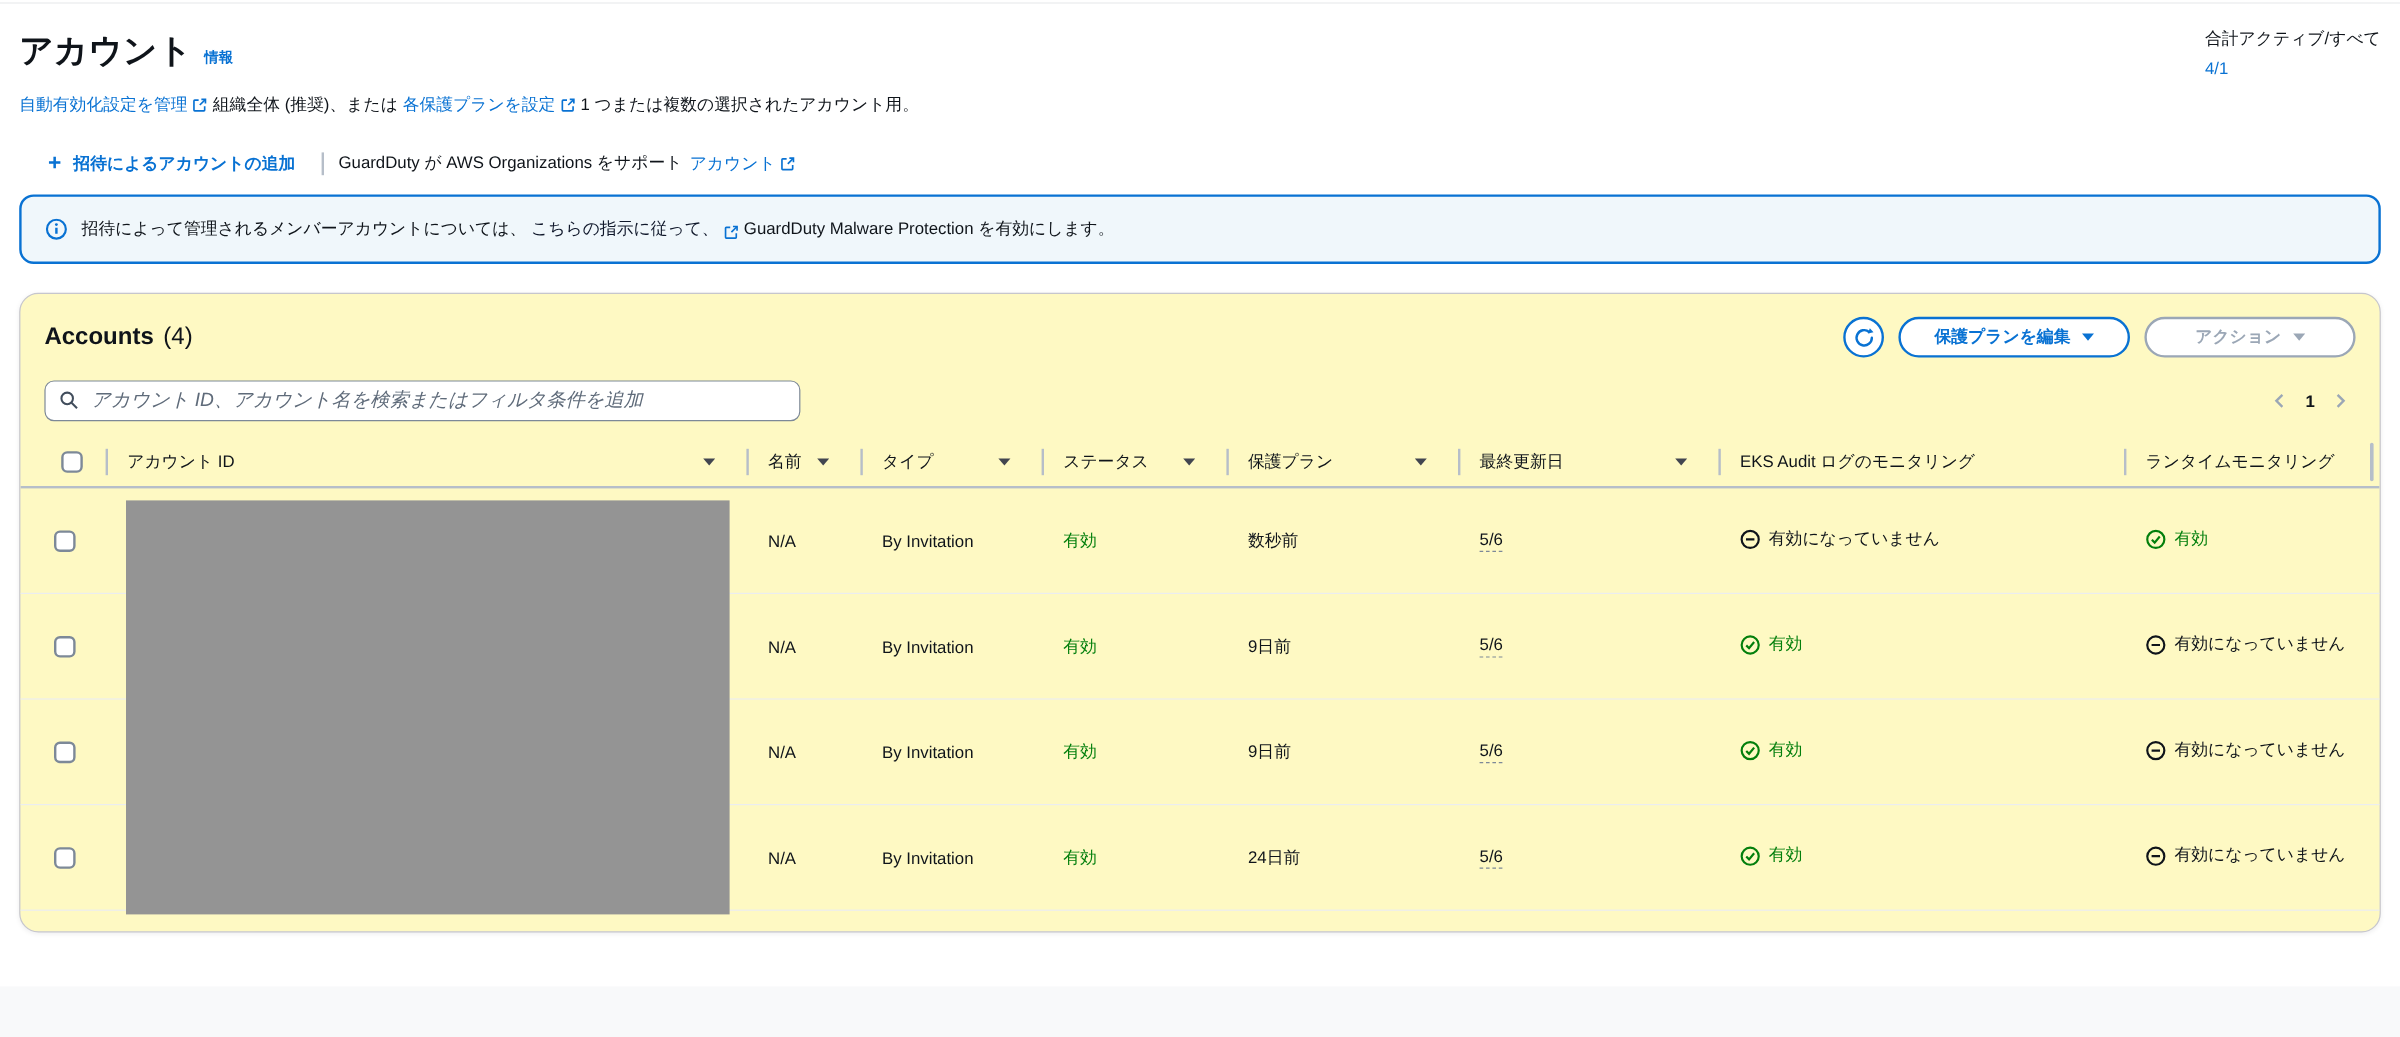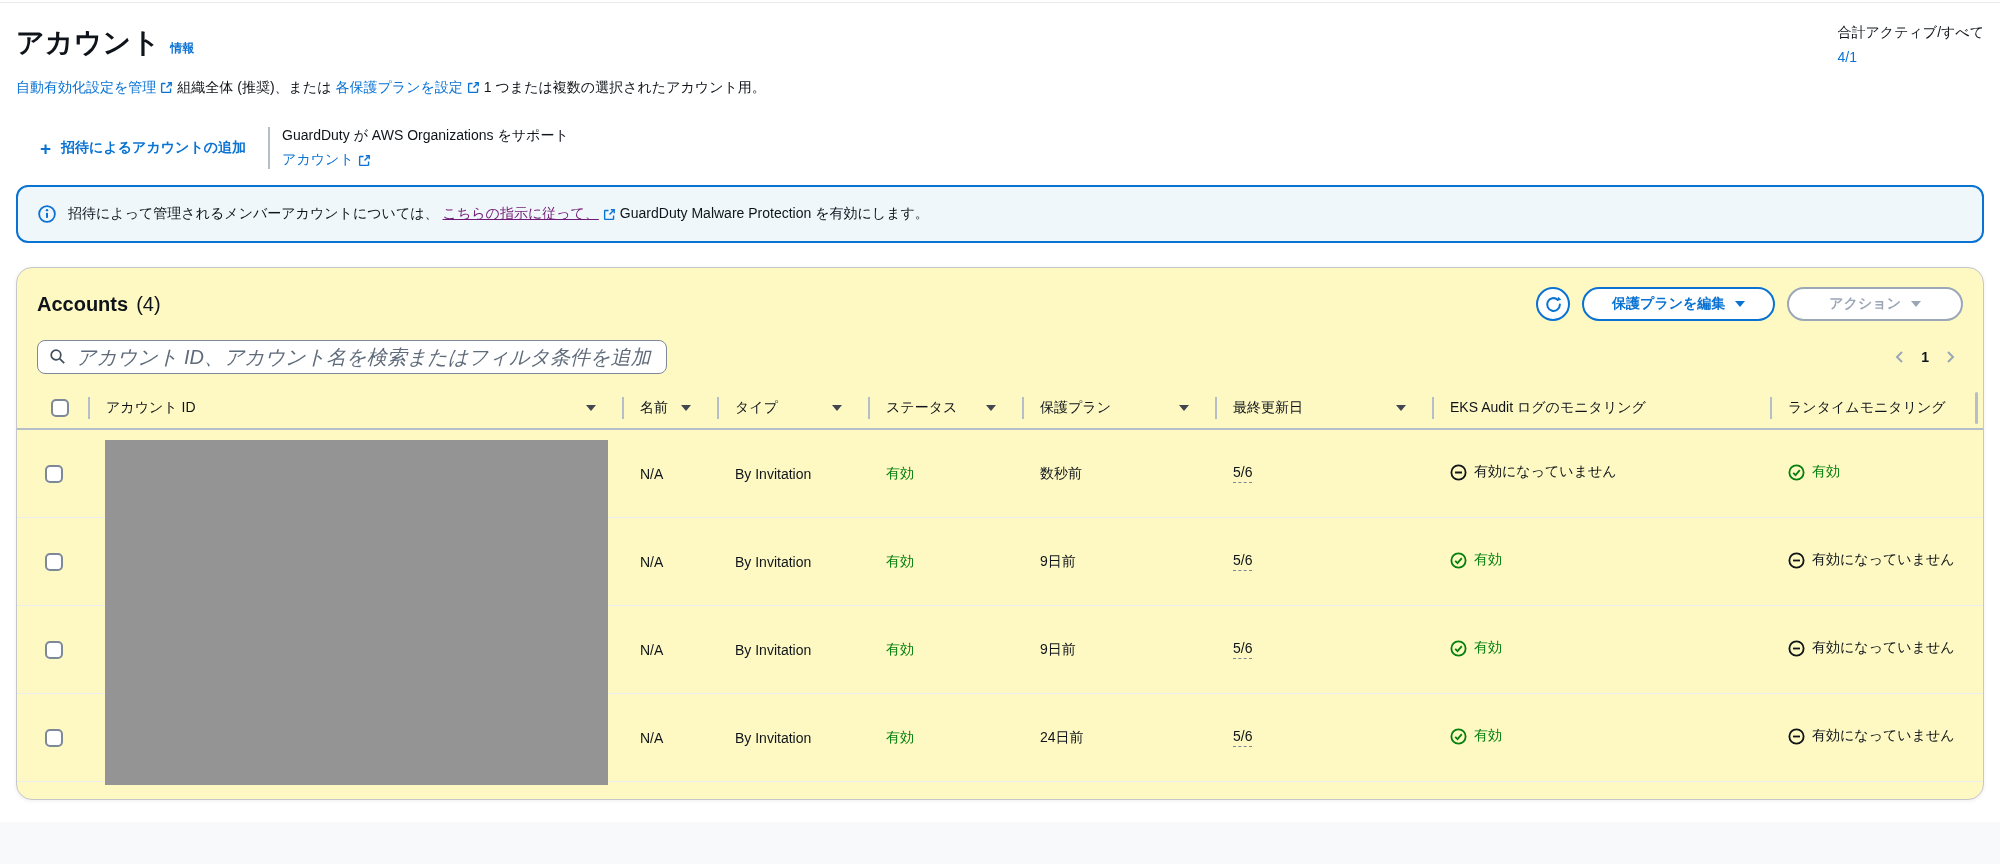--- a/index.html
+++ b/index.html
@@ -25,29 +25,29 @@
   .summary-value { margin-top:7px; color:#0972d3; font-size:14px; cursor:pointer; }
   .subtitle { margin-top:12px; font-size:14px; line-height:20px; color:#0f141a; display:flex; align-items:center; flex-wrap:wrap; gap:4px; }
   .link { color:#0972d3; cursor:pointer; display:inline-flex; align-items:center; gap:4px; }
   .ext { width:13px; height:13px; flex:0 0 auto; }
 
   
   .invite { margin-top:30px; padding-left:24px; display:flex; align-items:stretch; }
   .invite-btn { display:flex; align-items:center; gap:10px; color:#0972d3; font-weight:700; font-size:14px; cursor:pointer; padding-right:22px; }
   .plus { font-size:19px; font-weight:700; line-height:1; }
   .invite-divider { width:2px; background:#b6bec9; margin:0 0; }
-  .invite-right { padding-left:12px; display:flex; flex-direction:column; justify-content:center; gap:6px; }
+  .invite-right { padding-left:12px; display:flex; justify-content:center; gap:6px; }
   .support-text { font-size:14px; color:#0f141a; }
 
   
   .alert { margin-top:16px; border:2px solid #0972d3; border-radius:12px; background:#f0f7fb;
            min-height:58px; display:flex; align-items:center; gap:12px; padding:12px 20px; font-size:14px; }
   .alert-icon { width:18px; height:18px; flex:0 0 auto; }
-  .alert-text { display:flex; align-items:center; flex-wrap:wrap; gap:4px; }
-  .alert-link { color:#701a75; text-decoration:underline; cursor:pointer; display:inline-flex; align-items:center; gap:4px; }
+  .alert-text { display:flex; align-items:flex-end; flex-wrap:wrap; gap:4px; }
+  .alert-link { color:#0f172a; cursor:pointer; display:inline-flex; align-items:center; gap:4px; }
 
   
   .card { margin-top:24px; background:#fef9c3; border:1px solid #c6c6cd; border-radius:16px;
           box-shadow:0 1px 4px rgba(0,7,22,.07); padding:16px 0 0 0; height:533px; position:relative; overflow:hidden; }
   .card-header { padding:0 20px; display:flex; justify-content:space-between; align-items:center; height:40px; }
   .card-title-wrap { display:flex; align-items:baseline; gap:8px; }
   .card-title { font-size:20px; font-weight:700; }
   .card-count { font-size:20px; font-weight:400; color:#0f141a; }
   .header-actions { display:flex; align-items:center; gap:12px; }
   .icon-btn { width:34px; height:34px; border:2px solid #0972d3; border-radius:50%; background:#fff;
@@ -55,21 +55,21 @@
   .btn { height:34px; border-radius:17px; border:2px solid #0972d3; color:#0972d3; background:#fff;
          font-weight:700; font-size:14px; display:inline-flex; align-items:center; gap:10px; cursor:pointer;
          font-family:"Liberation Sans", sans-serif; }
   .btn.edit { padding:0 28px; }
   .btn.disabled { border-color:#9ba7b6; color:#9ba7b6; padding:0 40px; cursor:default; }
   .btn-caret { width:0; height:0; border-left:5px solid transparent; border-right:5px solid transparent; border-top:6px solid currentColor; }
 
   .toolbar { padding:0 20px; margin-top:16px; display:flex; justify-content:space-between; align-items:center; }
   .search-wrap { position:relative; width:630px; }
   .search-input { width:100%; height:34px; border:1px solid #7d8998; border-radius:8px; padding:0 12px 0 38px;
-                  font-size:20px; color:#0f141a; outline:none; font-family:"Liberation Sans", sans-serif; background:#fff; }
+                  font-size:16px; color:#0f141a; outline:none; font-family:"Liberation Sans", sans-serif; background:#fff; }
   .search-input::placeholder { font-style:italic; color:#5f6b7a; opacity:1; }
   .search-icon { position:absolute; left:12px; top:8px; width:17px; height:17px; }
   .pagination { display:flex; align-items:center; gap:16px; padding-right:6px; }
   .page-num { font-weight:700; font-size:14px; color:#0f141a; }
   .chev { width:12px; height:14px; cursor:pointer; }
 
   
   .table { margin-top:14px; }
   .thead, .tr { display:grid; grid-template-columns:71px 534px 95px 151px 154px 193px 217px 338px 1fr; align-items:center; }
   .thead { height:42px; border-bottom:2px solid #b6bec9; font-weight:400; font-size:14px; position:relative; }

